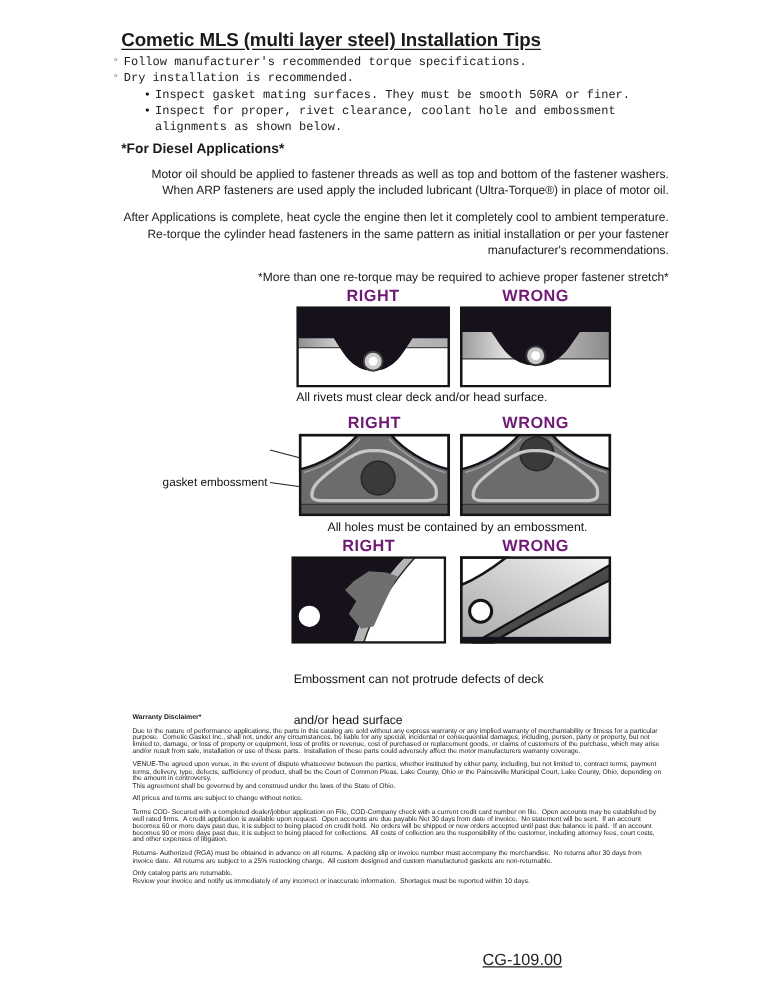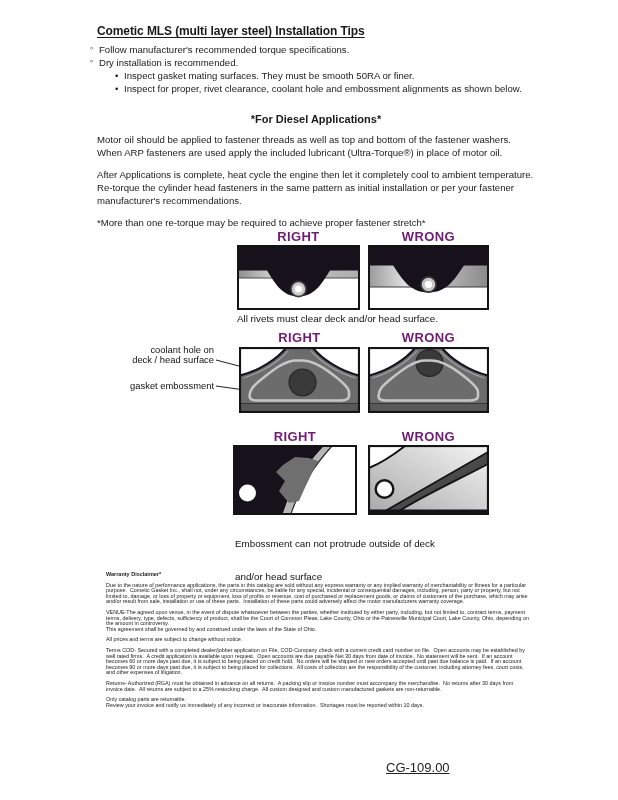--- a/index.html
+++ b/index.html
@@ -3,32 +3,32 @@
 <meta charset="utf-8">
 <style>
   html,body{margin:0;padding:0;background:#fff;}
   .page{
     position:relative;width:618px;height:800px;background:#ffffff;overflow:hidden;
     font-family:"Liberation Sans", sans-serif;color:#1a1a1a;
   }
   
   .title{
     position:absolute;left:97px;top:24px;margin:0;
-    font-size:12px;font-weight:700;letter-spacing:-0.1px;
+    font-size:15px;font-weight:700;letter-spacing:-0.1px;
     text-decoration:underline;text-underline-offset:2px;
   }
   .bullets{position:absolute;left:90px;top:43px;width:452px;margin:0;padding:0;list-style:none;
-    font-size:9.6px;line-height:13px;}
+    font-size:9.6px;line-height:13px;font-family:Liberation Mono, monospace;}
   .bullets li{position:relative;padding-left:9px;}
   .bullets li.lvl1::before{content:"◦";position:absolute;left:0;top:-1px;font-size:9px;}
   .bullets li.lvl2{margin-left:25px;}
   .bullets li.lvl2::before{content:"•";position:absolute;left:0;top:0;font-size:9.6px;}
   .diesel{position:absolute;left:97px;top:113px;width:438px;font-size:9.6px;line-height:13px;}
-  .diesel h2{margin:0 0 7px 0;font-size:11px;font-weight:700;text-align:center;}
-  .diesel p{margin:0 0 9px 0;white-space:pre-wrap;}
+  .diesel h2{margin:0 0 7px 0;font-size:11px;font-weight:700;}
+  .diesel p{margin:0 0 9px 0;white-space:pre-wrap;text-align:right;}
   
   .fig{position:absolute;}
   .fig-labels{display:flex;}
   .fig-label{font-size:13px;font-weight:700;letter-spacing:0.4px;text-align:center;color:#701a75;}
   .fig-boxes{display:flex;}
   .fig svg{display:block;}
   .caption{font-size:9.8px;color:#111;white-space:pre-wrap;}
   #fig1{left:237px;top:229px;width:256px;}
   #fig1 .fig-label{width:123px;}
   #fig1 .fig-label+.fig-label{width:121px;margin-left:8px;}
@@ -116,24 +116,20 @@
         <path d="M1,1 H120 V20.5 H96 C88,31 81,47.5 60.5,47.5 C40,47.5 33,31 25,20.5 H1 Z" fill="#17111b"></path>
         <circle cx="60.5" cy="39.5" r="7.6" fill="#c8c8c8" stroke="#333" stroke-width="1.6"></circle>
         <circle cx="60.5" cy="39.5" r="3.6" fill="#ffffff"></circle>
         <rect x="1" y="1" width="119" height="63" fill="none" stroke="#141414" stroke-width="2"></rect>
       </svg>
     </div>
     <div class="caption">All rivets must clear deck and/or head surface.</div>
   </div>
 
   <div class="fig" id="fig2">
-    <div class="callout" id="callout-hole">
-      <div>coolant hole on</div>
-      <div>deck / head surface</div>
-    </div>
     <div class="callout" id="callout-emboss">gasket embossment</div>
     <svg id="leader-overlay" width="382" height="100" viewBox="0 0 382 100">
       <line x1="106" y1="30" x2="186" y2="51" stroke="#222" stroke-width="1"></line>
       <line x1="106" y1="56" x2="156" y2="63" stroke="#222" stroke-width="1"></line>
     </svg>
     <div class="fig-labels">
       <div class="fig-label">RIGHT</div>
       <div class="fig-label">WRONG</div>
     </div>
     <div class="fig-boxes">
@@ -155,20 +151,21 @@
         <line x1="1" y1="56.5" x2="120" y2="56.5" stroke="#363636" stroke-width="1"></line>
         <path d="M1,1 H47 C38,12 20,24 1,28.5 Z" fill="#ffffff" stroke="#17111b" stroke-width="2"></path>
         <path d="M120,1 H74 C83,12 101,24 120,28.5 Z" fill="#ffffff" stroke="#17111b" stroke-width="2"></path>
         <path d="M49,4 C40,14 23,26 4,31" stroke="#9d9d9d" stroke-width="1.2" fill="none"></path>
         <path d="M72,4 C81,14 98,26 117,31" stroke="#9d9d9d" stroke-width="1.2" fill="none"></path>
         <circle cx="61.5" cy="16" r="13.5" fill="#3a3a3a" stroke="#272727" stroke-width="1.2"></circle>
         <path d="M10.5,49 C10.5,43 14,39 24,31 C34,23 46,13.5 57,13.5 L63,13.5 C73,13.5 84,20 93,27 C101,33 110,40 110,45 L110,49 C110,52.5 106,53.5 101,53.5 L18,53.5 C13,53.5 10.5,52.5 10.5,49 Z" fill="none" stroke="#c6c6c6" stroke-width="2.6"></path>
         <rect x="1" y="1" width="119" height="64" fill="none" stroke="#141414" stroke-width="2.2"></rect>
       </svg>
     </div>
+    <div class="caption">All holes must be contained by an embossment.</div>
   </div>
 
   <div class="fig" id="fig3">
     <div class="fig-labels">
       <div class="fig-label">RIGHT</div>
       <div class="fig-label">WRONG</div>
     </div>
     <div class="fig-boxes">
       <svg class="box1" width="124" height="70" viewBox="0 0 124 70">
         <rect x="1" y="1" width="122" height="68" fill="#fff"></rect>
@@ -192,21 +189,21 @@
         </defs>
         <rect x="1" y="1" width="119" height="68" fill="url(#g3a)"></rect>
         <path d="M1,1 H37 C24,11 11,19 1,23 Z" fill="#ffffff" stroke="#141414" stroke-width="2"></path>
         <path d="M12,69 C42,52 80,30 120,7 L120,19 C86,37 46,55 27,69 Z" fill="url(#g3b)" stroke="#141414" stroke-width="1.8"></path>
         <rect x="1" y="64.5" width="119" height="4.5" fill="#17111b"></rect>
         <circle cx="16.5" cy="44" r="8.8" fill="#fdfdfd" stroke="#141414" stroke-width="2.4"></circle>
         <rect x="1" y="1" width="119" height="68" fill="none" stroke="#141414" stroke-width="2.2"></rect>
       </svg>
     </div>
     <div class="caption">
-      <div>Embossment can not protrude outside of deck</div>
+      <div>Embossment can not protrude defects of deck</div>
       <div>and/or head surface</div>
     </div>
   </div>
 
   <div class="legal">
     <h3>Warranty Disclaimer*</h3>
     <p>Due to the nature of performance applications, the parts in this catalog are sold without any express warranty or any implied warranty of merchantability or fitness for a particular purpose.  Cometic Gasket Inc., shall not, under any circumstances, be liable for any special, incidental or consequential damages, including, person, party or property, but not limited to, damage, or loss of property or equipment, loss of profits or revenue, cost of purchased or replacement goods, or claims of customers of the purchase, which may arise and/or result from sale, installation or use of these parts.  Installation of these parts could adversely affect the motor manufacturers warranty coverage.</p>
     <p class="tight">VENUE-The agreed upon venue, in the event of dispute whatsoever between the parties, whether instituted by either party, including, but not limited to, contract terms, payment terms, delivery, type, defects, sufficiency of product, shall be the Court of Common Pleas, Lake County, Ohio or the Painesville Municipal Court, Lake County, Ohio, depending on the amount in controversy.</p>
     <p>This agreement shall be governed by and construed under the laws of the State of Ohio.</p>
     <p>All prices and terms are subject to change without notice.</p>

